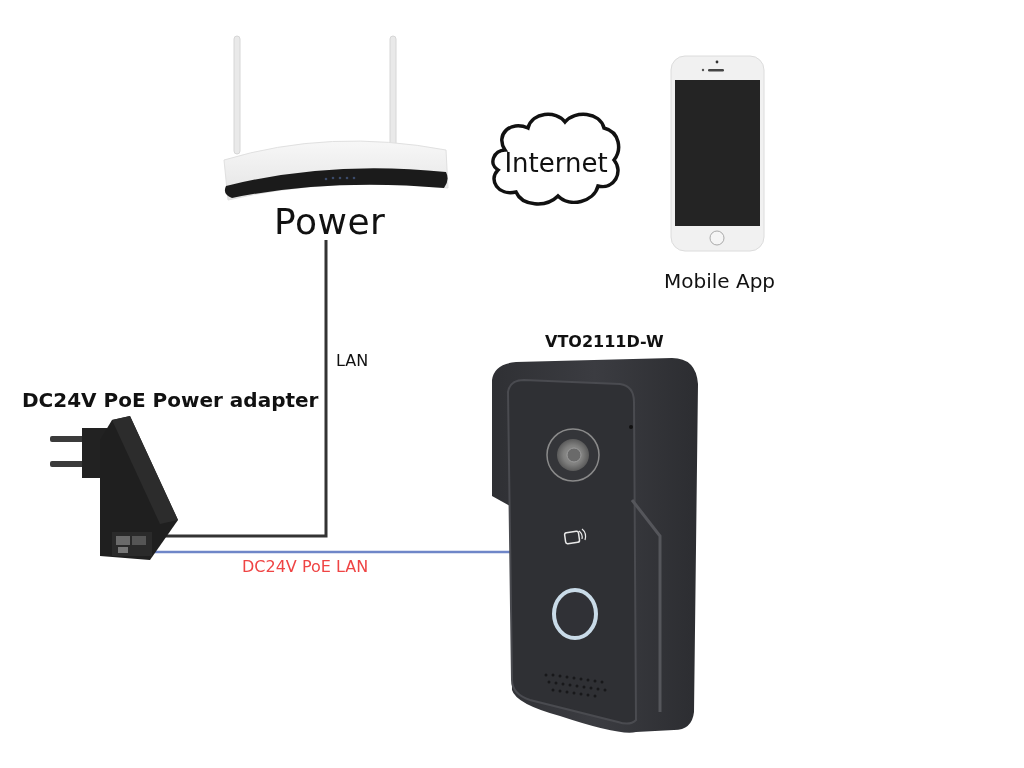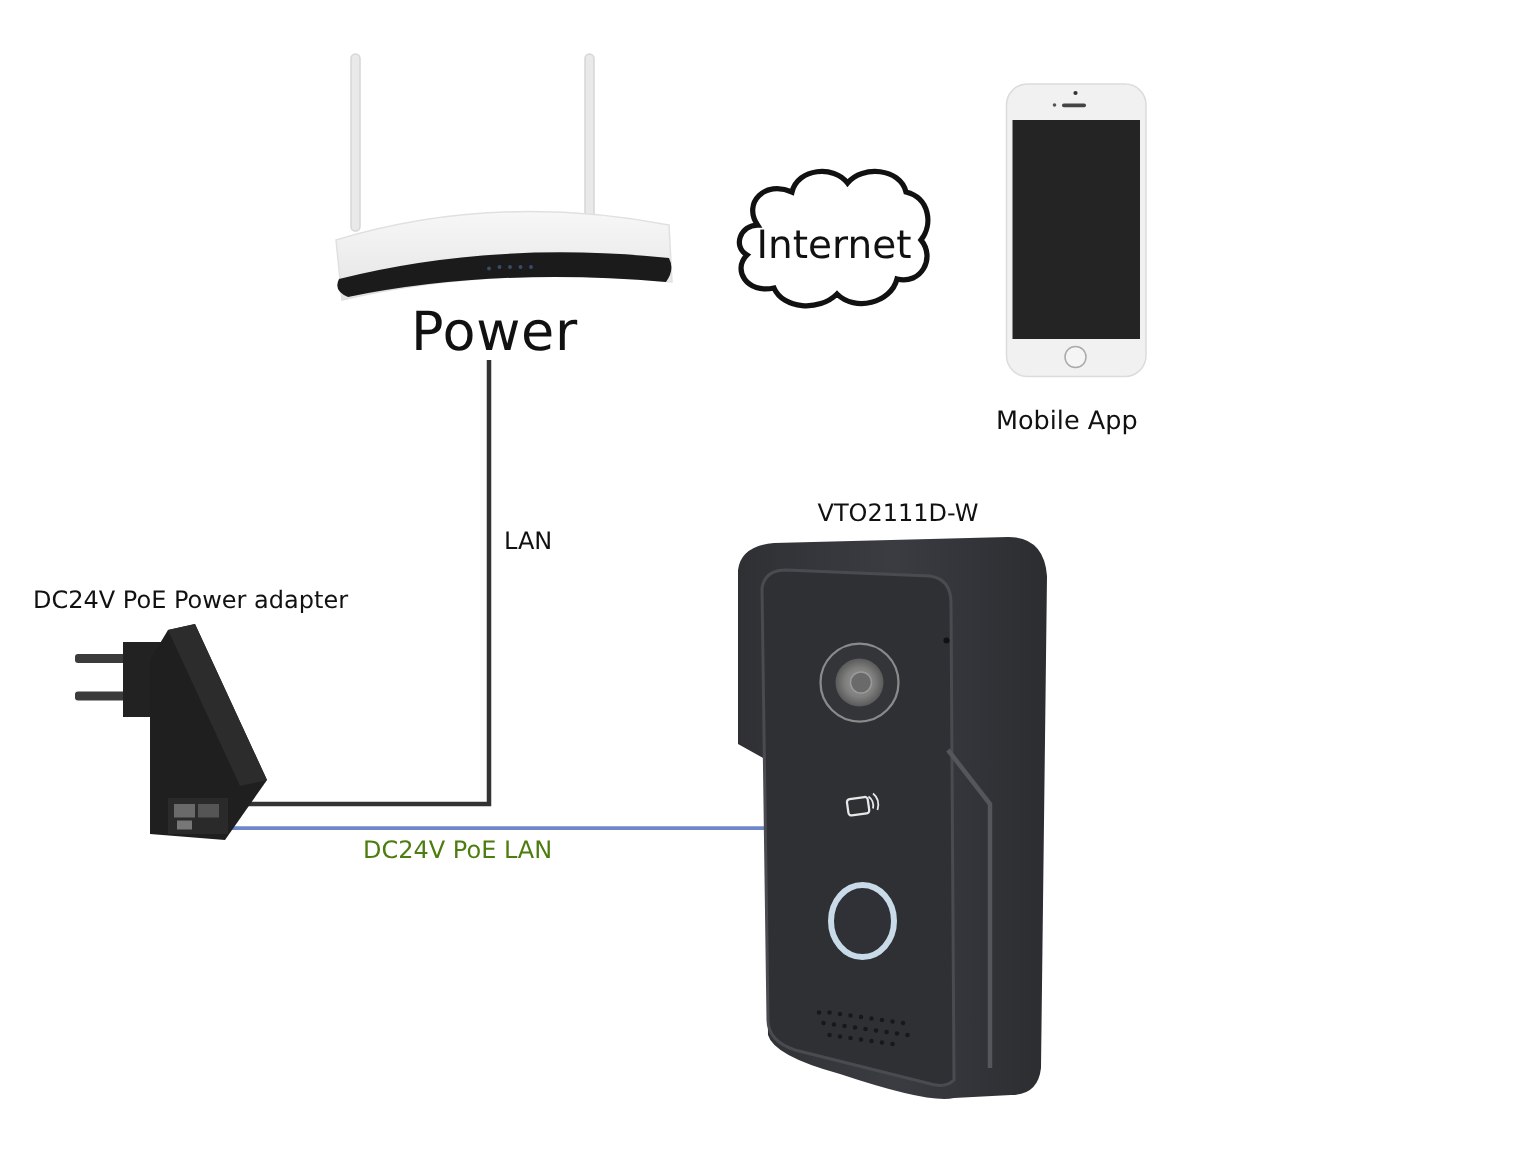--- a/index.html
+++ b/index.html
@@ -1,22 +1,22 @@
 <!DOCTYPE html>
 <html><head>
   <meta charset="utf-8">
   <style>
     html, body { margin: 0; padding: 0; background: #ffffff; }
     body { width: 1024px; height: 768px; position: relative; overflow: hidden;
            font-family: "DejaVu Sans", "Liberation Sans", sans-serif; color: #111; }
     .label { position: absolute; white-space: nowrap; color: #111; }
     .router-label { left: 274px; top: 200px; font-size: 36px; line-height: 44px; letter-spacing: 0.5px; }
-    .mobile-label { left: 664px; top: 267px; font-size: 17px; line-height: 28px; }
-    .vto-label { left: 545px; top: 331px; font-size: 16px; line-height: 22px; }
-    .adapter-label { left: 22px; top: 389px; font-size: 16px; line-height: 22px; }
+    .mobile-label { left: 664px; top: 267px; font-size: 20px; line-height: 28px; }
+    .vto-label { left: 545px; top: 331px; font-size: 16px; line-height: 22px; font-weight: bold; }
+    .adapter-label { left: 22px; top: 389px; font-size: 20px; line-height: 22px; font-weight: bold; }
     .lan-label { left: 336px; top: 350px; font-size: 16px; line-height: 22px; text-align: center; }
     .poe-lan-label { left: 242px; top: 556px; font-size: 16px; line-height: 22px; }
     svg { position: absolute; left: 0; top: 0; }
   </style>
 </head>
 <body>
 
 <svg width="1024" height="768" viewBox="0 0 1024 768">
   <defs>
     <linearGradient id="routerBody" x1="0" y1="0" x2="0" y2="1">
@@ -129,13 +129,13 @@
       <circle cx="595" cy="696" r="1.5"></circle>
     </g>
   </g>
 </svg>
 
 <div class="label router-label">Power</div>
 <div class="label mobile-label">Mobile App</div>
 <div class="label vto-label">VTO2111D-W</div>
 <div class="label adapter-label">DC24V PoE Power adapter</div>
 <div class="label lan-label">LAN</div>
-<div class="label poe-lan-label" style="color:#4d7c0f;">DC24V PoE LAN</div>
+<div class="label poe-lan-label" style="color:#ef4444;">DC24V PoE LAN</div>
 
 </body></html>

